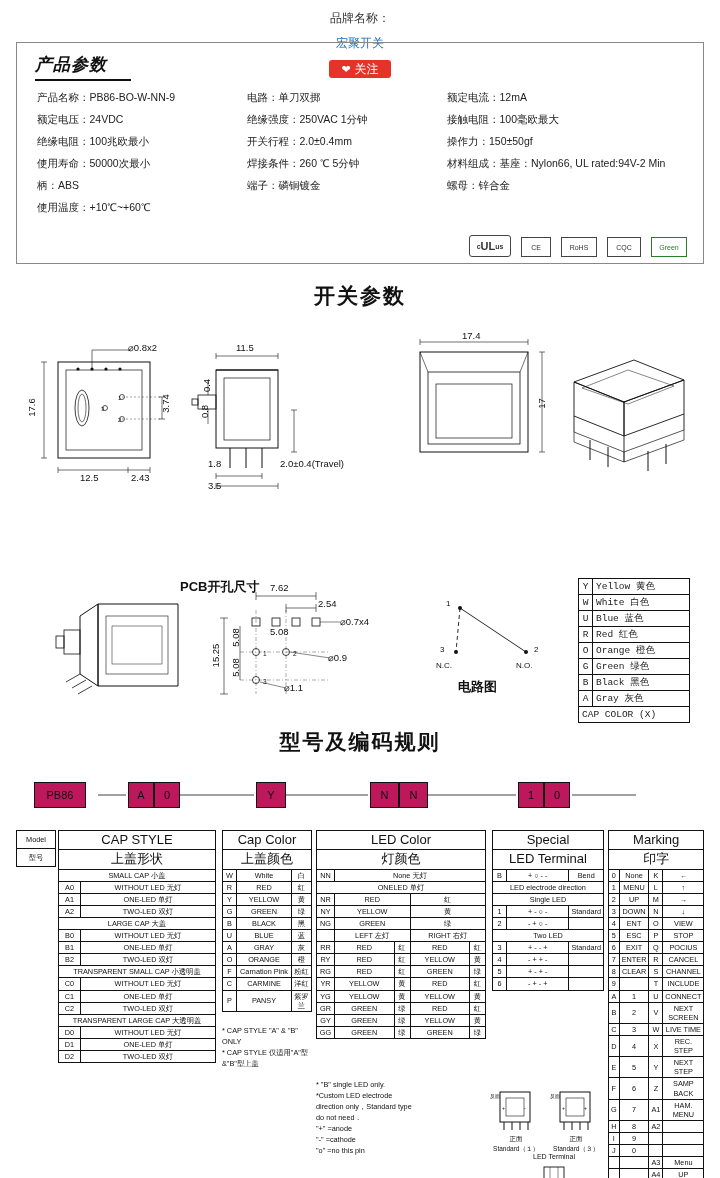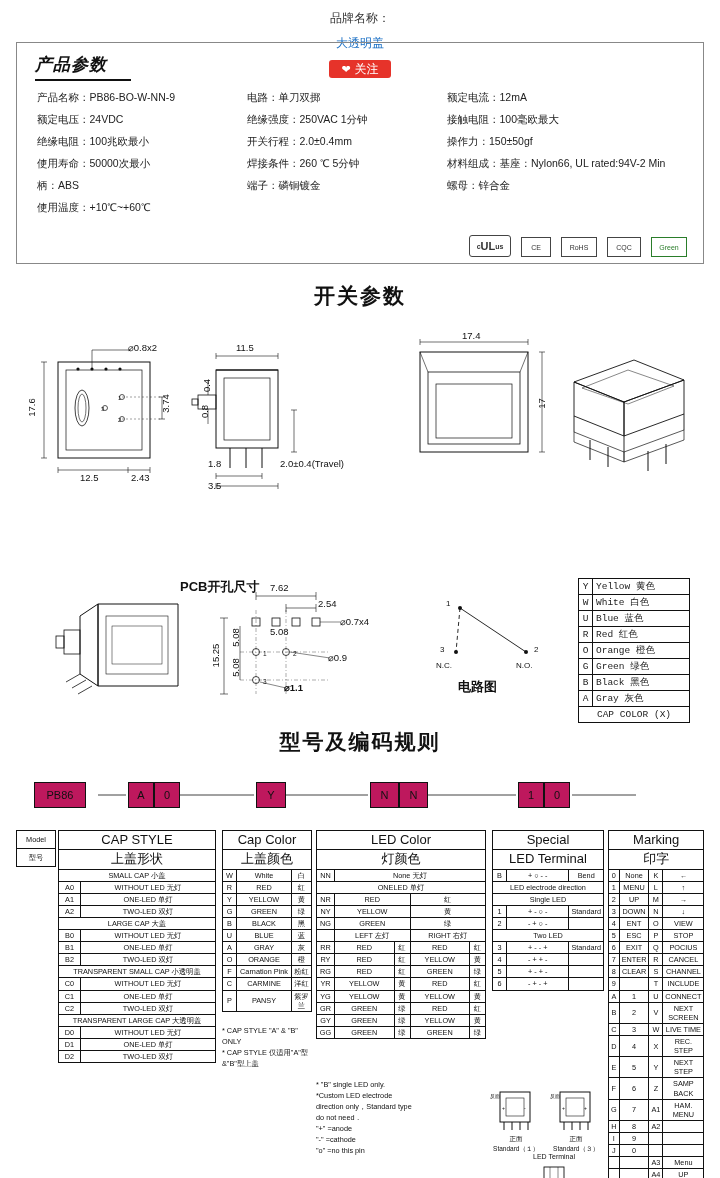--- a/index.html
+++ b/index.html
@@ -77,21 +77,21 @@
   .lbl { position:absolute; font-size:9.5px; color:#111; white-space:nowrap; }
 
   
   .legend {
     position:absolute; left:578px; top:578px; width:112px;
     border:1px solid #111; border-collapse:collapse;
     font-family:"Liberation Mono", monospace; font-size:9.5px;
   }
   .legend td { border:1px solid #111; padding:1px 3px; height:16px; }
   .legend td.k { width:14px; text-align:center; }
-  .legend tr.last td { text-align:center; }
+  .legend tr.last td { }
 
   
   .code-row { position:absolute; top:782px; left:16px; width:688px; height:30px; }
   .code-cell {
     position:absolute; border:1px solid #111; background:#be185d;
     height:26px; display:flex; align-items:center; justify-content:center;
     font-size:11px; color:#111;
   }
 
   table.mt {
@@ -104,21 +104,21 @@
   .mt-wrap { position:absolute; }
   .note { position:absolute; font-size:7.3px; color:#111; line-height:1.5; }
 </style>
 </head>
 <body>
 
 <div class="page">
 
   <div class="brand-bar">
     <span class="brand-label">品牌名称：</span>
-    <span class="brand-name">大透明盖</span>
+    <span class="brand-name">宏聚开关</span>
     <span class="follow-btn">
       <span class="heart">❤</span>
       <span>关注</span>
     </span>
   </div>
 
   <div class="spec-box">
     <div class="spec-title">产品参数</div>
     <div class="spec-underline"></div>
     <table class="spec-table">
@@ -347,21 +347,21 @@
     </svg>
     <div class="lbl" style="left:-10px; top:8px; font-size:13px; font-weight:bold;">PCB开孔尺寸</div>
     <div class="lbl" style="left:80px; top:12px;">7.62</div>
     <div class="lbl" style="left:128px; top:28px;">2.54</div>
     <div class="lbl" style="left:150px; top:46px;">⌀0.7x4</div>
     <div class="lbl" style="left:14px; top:80px; transform:rotate(-90deg);">15.25</div>
     <div class="lbl" style="left:36px; top:62px; transform:rotate(-90deg);">5.08</div>
     <div class="lbl" style="left:36px; top:92px; transform:rotate(-90deg);">5.08</div>
     <div class="lbl" style="left:80px; top:56px;">5.08</div>
     <div class="lbl" style="left:138px; top:82px;">⌀0.9</div>
-    <div class="lbl" style="left:94px; top:112px;font-weight:bold;">⌀1.1</div>
+    <div class="lbl" style="left:94px; top:112px;">⌀1.1</div>
   </div>
 
   <div class="draw" style="left:430px; top:590px; width:140px; height:110px;">
     <svg width="140" height="110">
       <circle cx="30" cy="18" r="2" fill="#111"></circle>
       <circle cx="26" cy="62" r="2" fill="#111"></circle>
       <circle cx="96" cy="62" r="2" fill="#111"></circle>
       <line x1="30" y1="18" x2="26" y2="62" stroke="#111" stroke-width="0.9" stroke-dasharray="4,3"></line>
       <line x1="30" y1="18" x2="96" y2="62" stroke="#111" stroke-width="0.9"></line>
       <text x="16" y="16" font-size="8" fill="#111">1</text>

